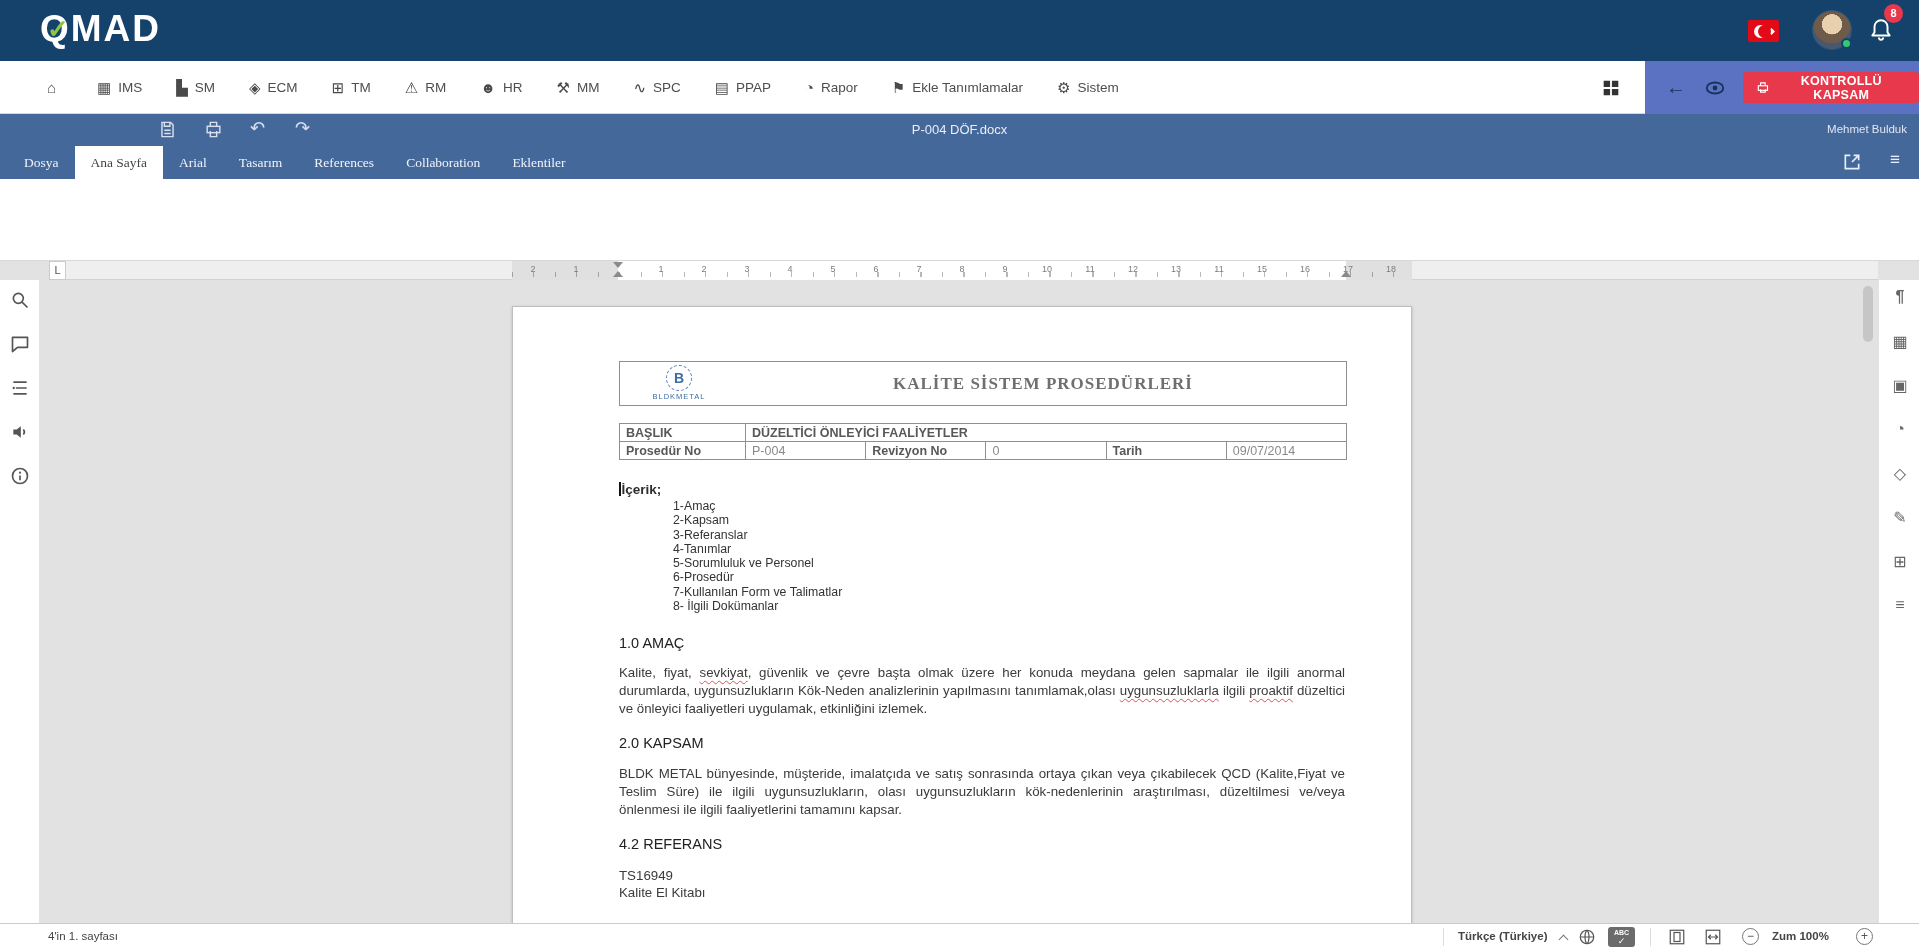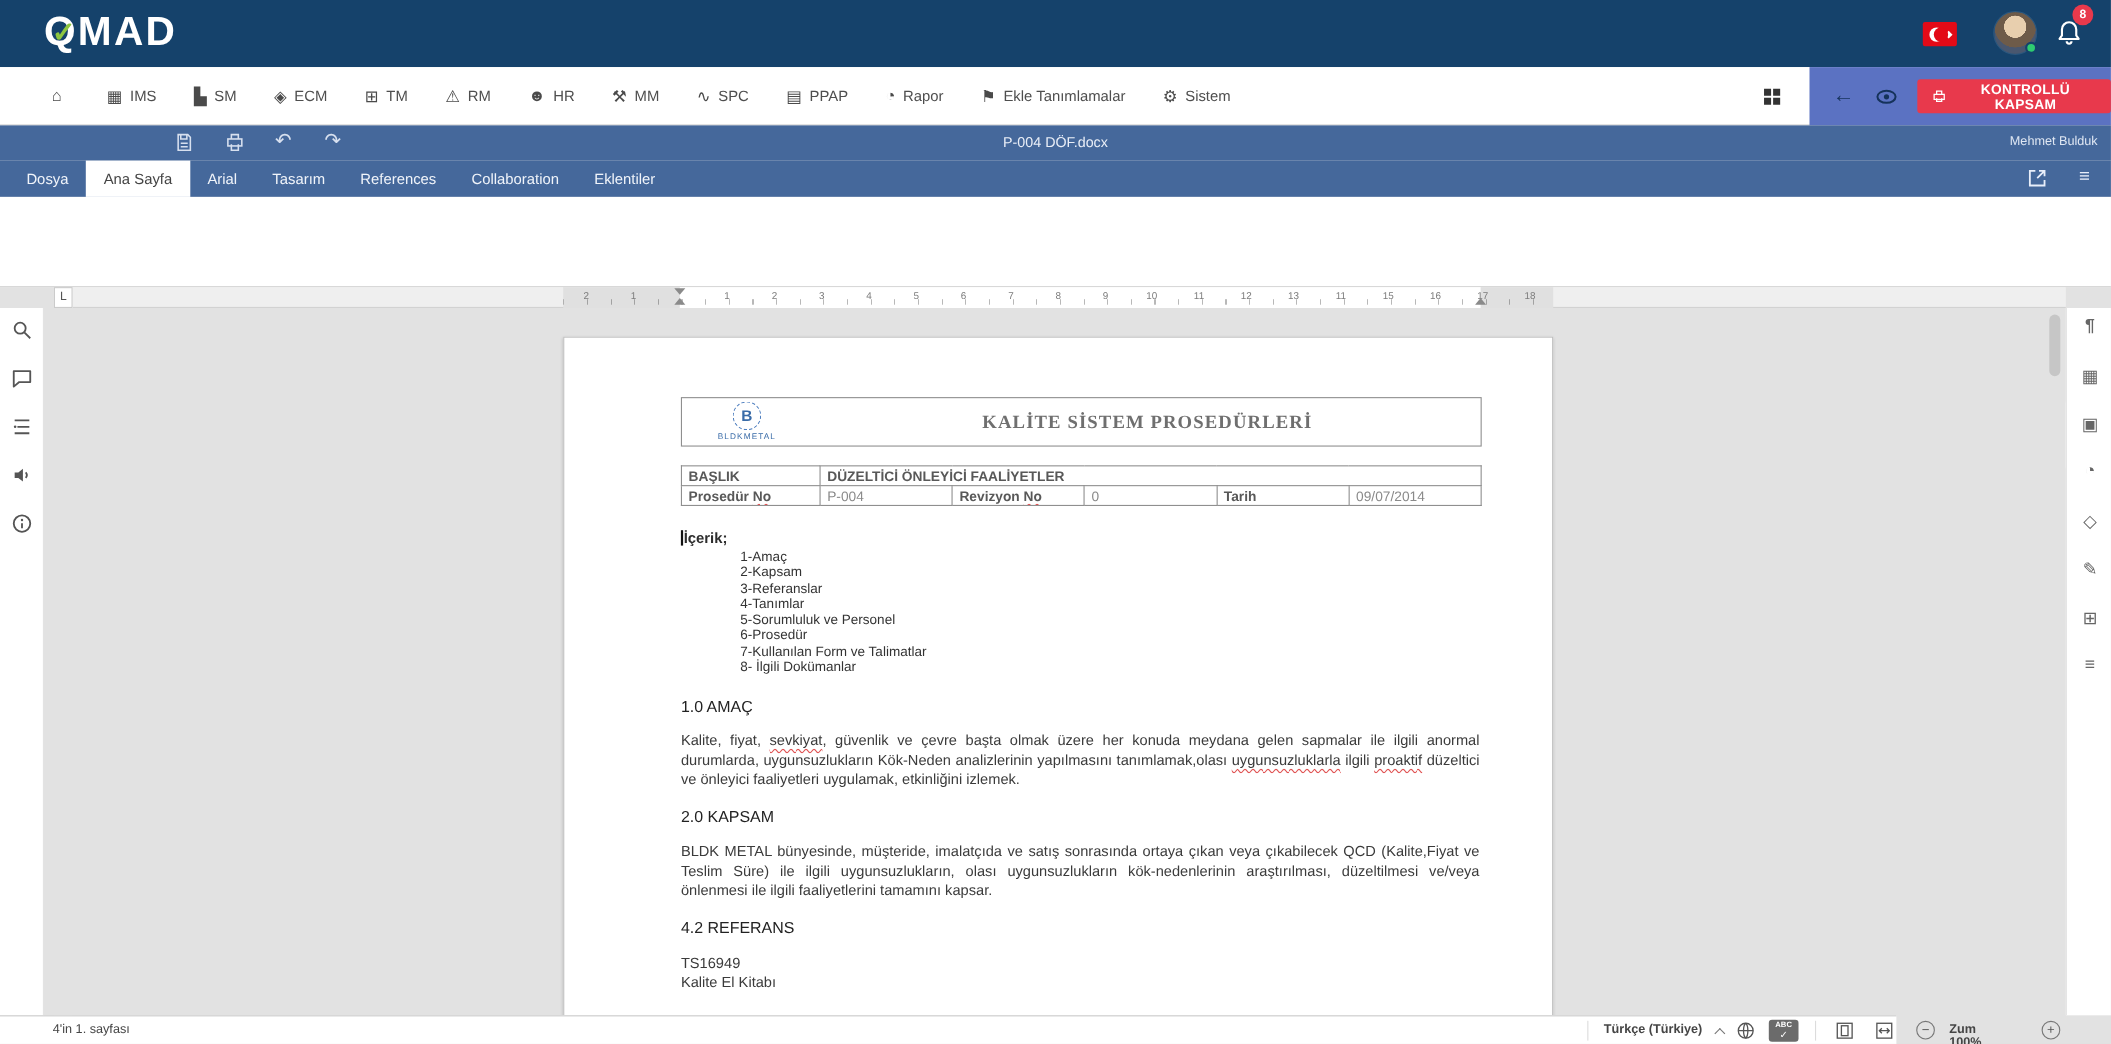--- a/index.html
+++ b/index.html
@@ -51,21 +51,21 @@
   .doctoolbar { position:absolute; left:0; top:114px; width:1919px; height:32px; background:#45689b; }
   .dt-ico { position:absolute; top:6px; width:20px; height:20px; color:#d7e0ef; cursor:pointer; }
   .dt-glyph { position:absolute; top:3px; font-size:18px; color:#d7e0ef; cursor:pointer; }
   .dt-title { position:absolute; left:0; width:100%; text-align:center; top:8px; color:#e9eef7;
     font-size:13px; }
   .dt-user { position:absolute; right:12px; top:9px; color:#dfe7f3; font-size:11.5px; }
 
   
   .tabrow { position:absolute; left:0; top:146px; width:1919px; height:33px; background:#45689b; }
   .tabs { display:flex; height:33px; padding-left:8px; }
-  .tab { color:#f0f4fa; font-size:13.5px; line-height:33px; padding:0 16px; cursor:pointer; }
+  .tab { color:#f0f4fa; font-size:13.5px; line-height:33px; padding:0 16px; cursor:pointer;font-family:Liberation Serif, serif; }
   .tab.active { background:#fff; color:#444; }
   .tabrow-ico { position:absolute; top:6px; width:22px; height:22px; color:#e8eefa; cursor:pointer; }
   .tabrow-glyph { position:absolute; top:4px; color:#e8eefa; font-size:17px; cursor:pointer; }
 
   
   .ribbon { position:absolute; left:0; top:179px; width:1919px; height:82px; background:#fff;
     border-bottom:1px solid #d8d8d8; }
   .rb-ico { position:absolute; width:22px; height:22px; color:#5a5a5a; cursor:pointer; }
   .combo { position:absolute; height:24px; border:1px solid #cfcfcf; border-radius:2px; background:#fff;
     font-size:13px; color:#444; display:flex; align-items:center; padding:0 6px; cursor:pointer; }
@@ -160,21 +160,21 @@
   .sq { text-decoration:underline wavy #e05252 1px; text-underline-offset:3px; }
   .caret { display:inline-block; width:1.5px; height:14px; background:#111; vertical-align:-2px;
     margin-right:1px; }
   .toc-title { margin-top:22px; font-size:13.5px; font-weight:700; color:#2d2d2d; }
   .toc { margin-left:54px; margin-top:2px; font-size:12.3px; line-height:14.3px; color:#333; }
   .h1 { margin-top:22px; font-size:14.5px; font-weight:400; color:#222; }
   .para { margin-top:13px; font-size:13.3px; line-height:18px; color:#3b3b3b; text-align:justify; }
   .refs { margin-top:16px; font-size:13.3px; line-height:16.5px; color:#3b3b3b; }
 
   
-  .statusbar { position:absolute; left:0; top:923px; width:1724px; height:26px; background:#fff;
+  .statusbar { position:absolute; left:0; top:923px; width:1919px; height:26px; background:#fff;
     border-top:1px solid #cbcbcb; font-size:11.5px; color:#444; }
   .sb-page { position:absolute; left:48px; top:6px; }
   .sb-sep { position:absolute; top:4px; width:1px; height:18px; background:#dcdcdc; }
   .sb-lang { position:absolute; left:1458px; top:6px; font-weight:700; color:#454545; cursor:pointer; }
   .chevup { position:absolute; left:1560px; top:12px; width:7px; height:7px; border-left:1.5px solid #777;
     border-top:1.5px solid #777; transform:rotate(45deg); cursor:pointer; }
   .sb-ic { position:absolute; top:4px; width:18px; height:18px; color:#555; cursor:pointer; }
   .abcbadge { position:absolute; left:1608px; top:3px; width:27px; height:20px; background:#6b6b6b;
     border-radius:3px; color:#fff; text-align:center; cursor:pointer; }
   .abcbadge .t { font-size:7px; font-weight:700; line-height:8px; margin-top:2px; }

